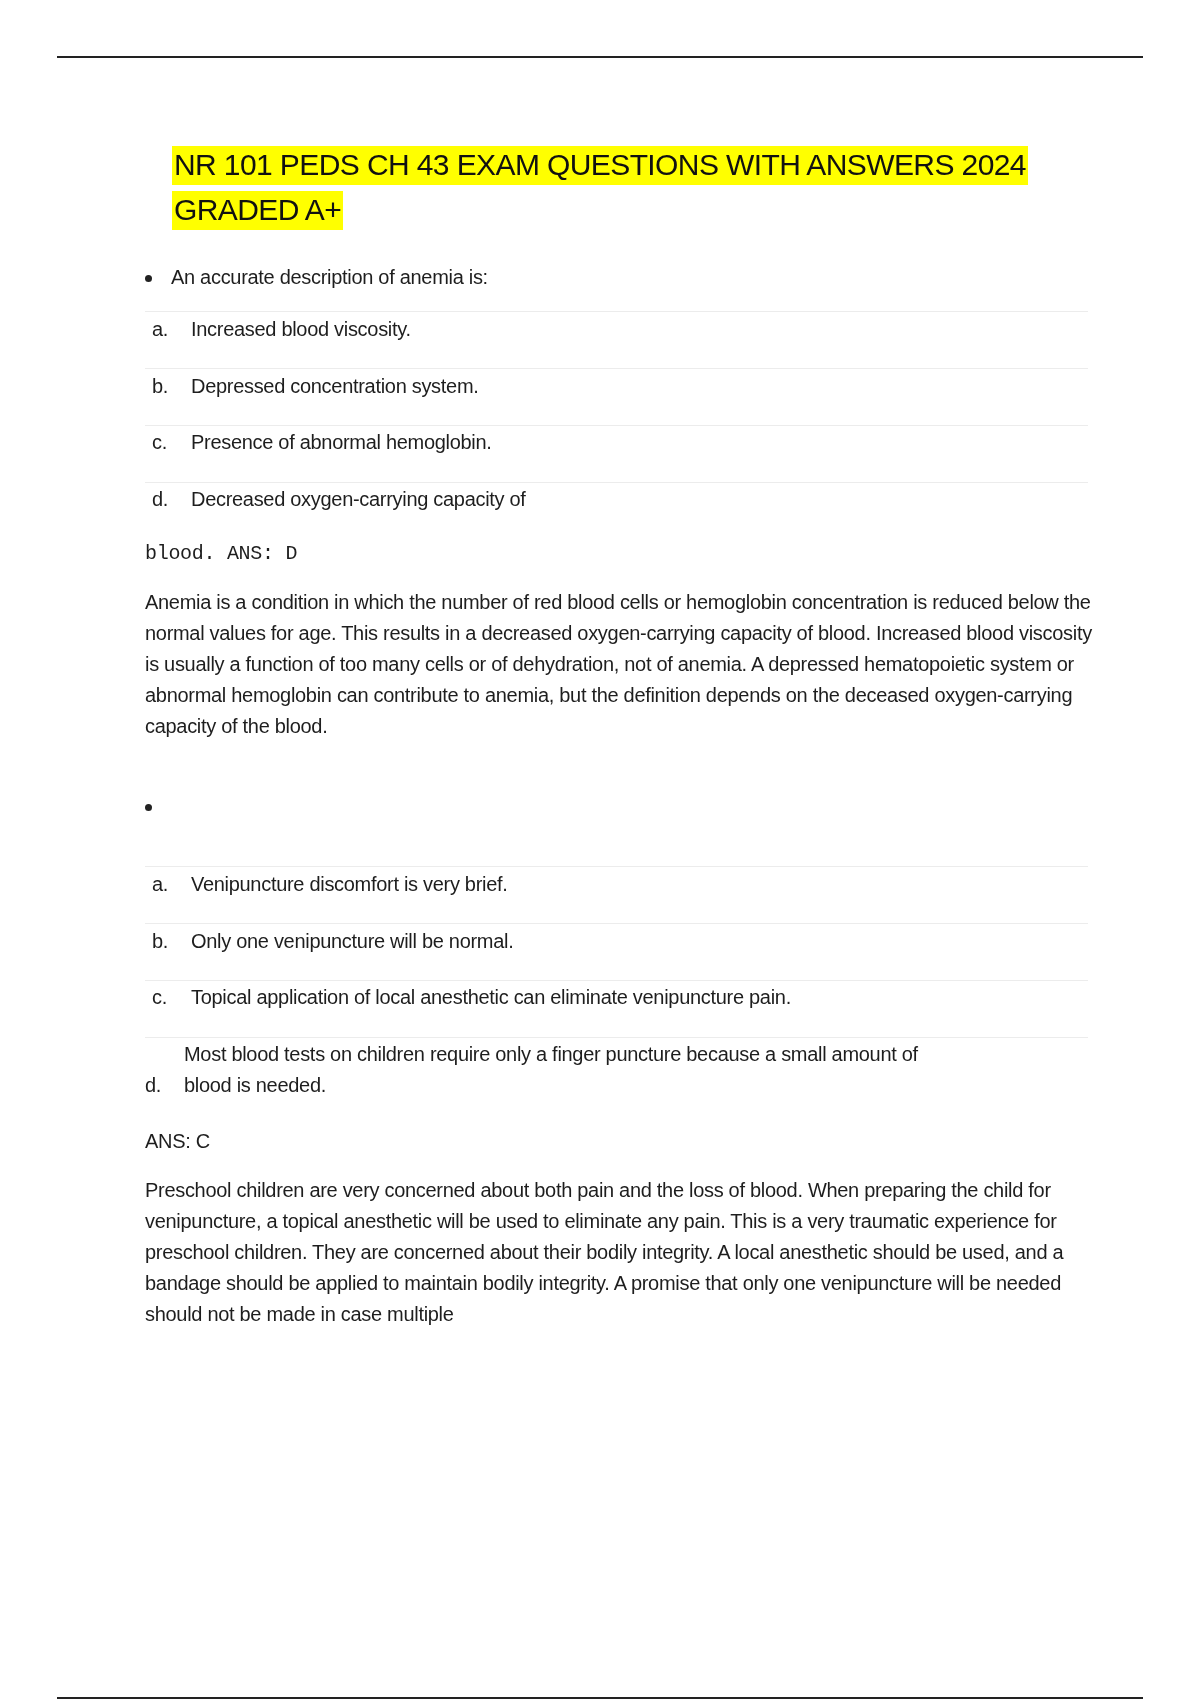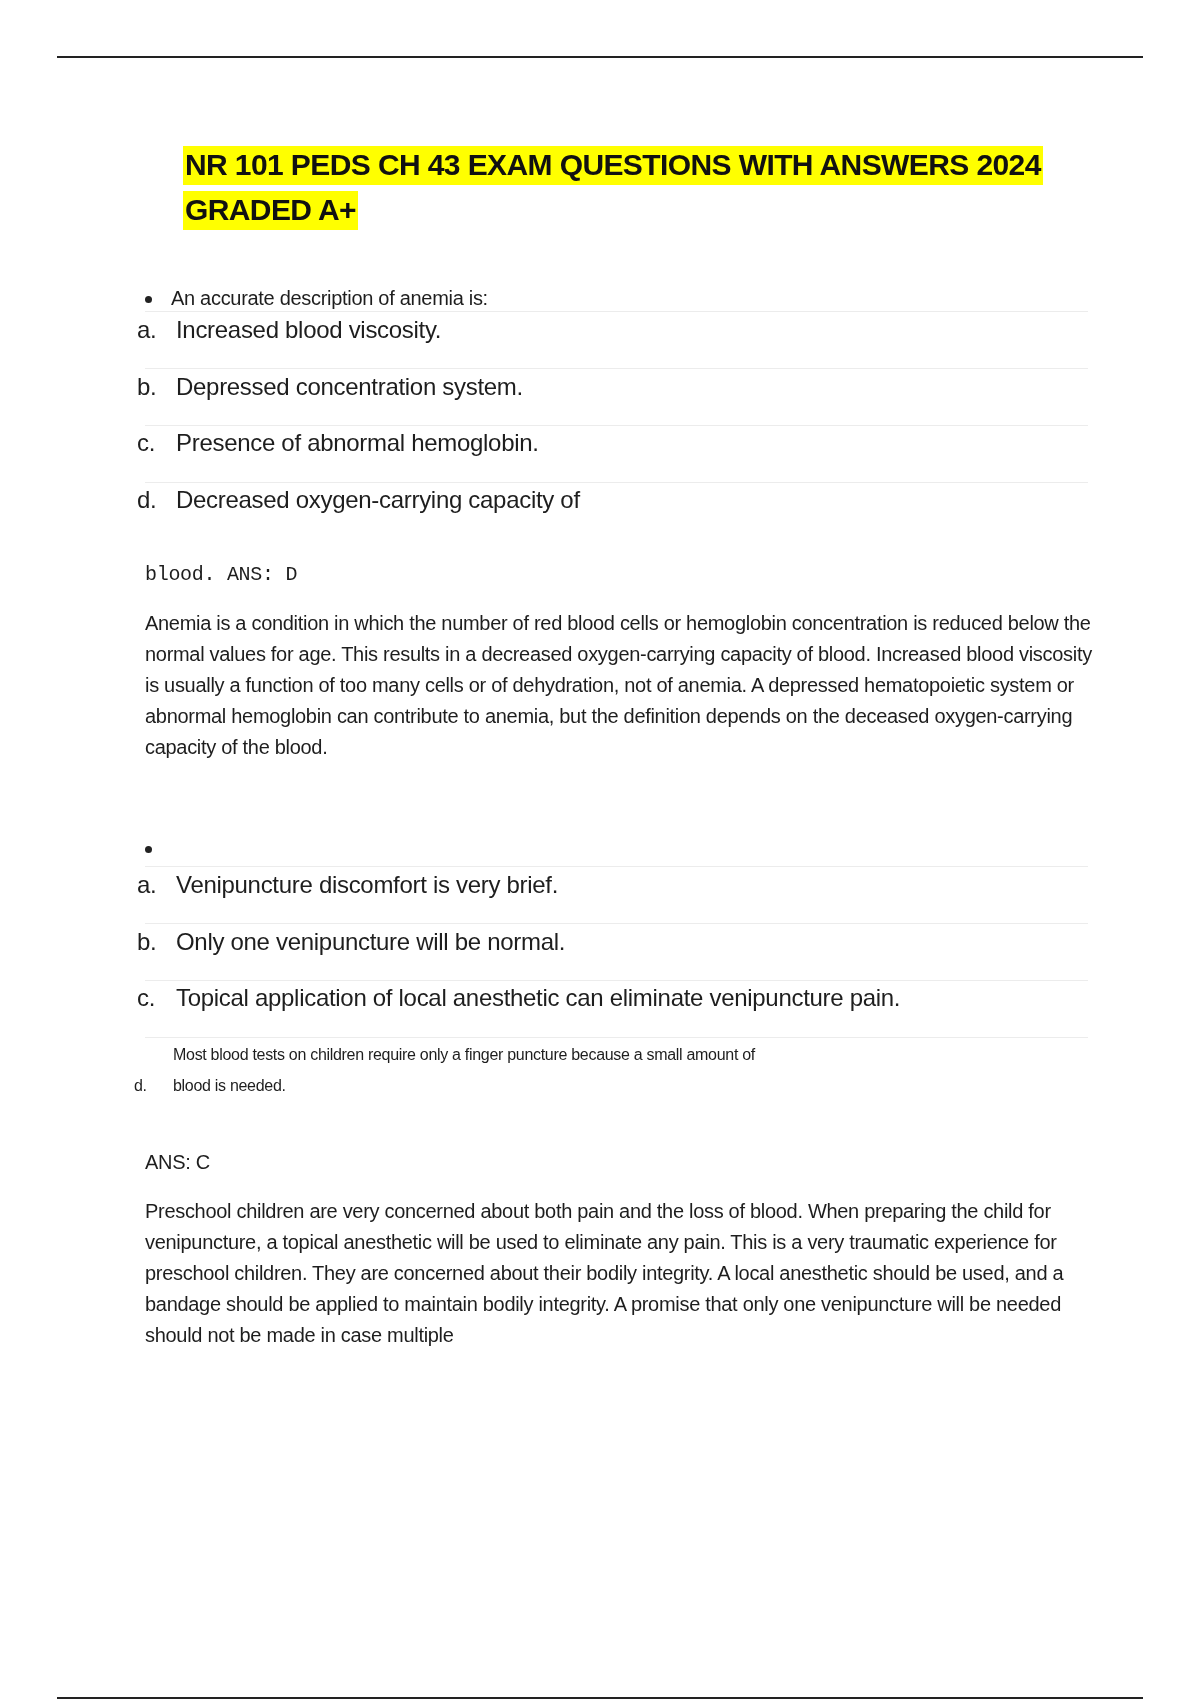--- a/index.html
+++ b/index.html
@@ -1,32 +1,32 @@
 <!DOCTYPE html>
 <html><head>
 <meta charset="utf-8">
 <style>
   html, body { margin: 0; padding: 0; background: #ffffff; }
   body { width: 1200px; height: 1700px; position: relative; overflow: hidden;
          font-family: "Liberation Sans", "DejaVu Sans", sans-serif; color: #1e1e1e; }
   .rule { position: absolute; left: 57px; width: 1086px; height: 2px; background: #222; }
   .rule.top { top: 56px; }
   .rule.bottom { top: 1697px; }
-  .title { position: absolute; left: 135px; top: 142px; width: 930px;
-           font-size: 30px; font-weight: bold; line-height: 45px; letter-spacing: -0.6px; color: #111; padding-left: 48px; }
+  .title { position: absolute; left: 124px; top: 142px; width: 930px;
+           font-size: 30px; font-weight: normal; line-height: 45px; letter-spacing: -0.6px; color: #111; padding-left: 48px; }
   .title span { background: #ffff00; padding: 2px 2px 4px 2px; box-decoration-break: clone; -webkit-box-decoration-break: clone; }
-  .block { position: absolute; left: 145px; width: 950px; font-size: 20px; line-height: 31px; letter-spacing: -0.3px; margin-top: 21px; }
+  .block { position: absolute; left: 145px; width: 950px; font-size: 20px; line-height: 31px; letter-spacing: -0.3px; }
   .bullet { padding-left: 26px; position: relative; }
   .bullet .dot { position: absolute; left: 0; top: 13px; width: 7px; height: 7px; border-radius: 50%; background: #222; }
   .bullet.wrapped { padding-left: 0; text-indent: 24px; }
   .bullet.wrapped .dot { left: 0; }
   .sep { position: absolute; left: 145px; width: 943px; height: 1px; background: #ececec; }
-  .opt { position: absolute; left: 137px; width: 950px; font-size: 24px; line-height: 31px; letter-spacing: -0.3px; }
+  .opt { position: absolute; left: 152px; width: 950px; font-size: 20px; line-height: 31px; letter-spacing: -0.3px; }
   .opt .letter { display: inline-block; width: 39px; }
-  .optd { position: absolute; left: 134px; width: 950px; font-size: 16px; line-height: 31px; letter-spacing: -0.3px; }
+  .optd { position: absolute; left: 145px; width: 950px; font-size: 20px; line-height: 31px; letter-spacing: -0.3px; }
   .optd .row2 { display: flex; }
   .optd .letter { display: inline-block; width: 39px; }
   .indent { padding-left: 39px; }
 </style>
 </head>
 <body>
 
 <div class="rule top"></div>
 
 <div class="title">

